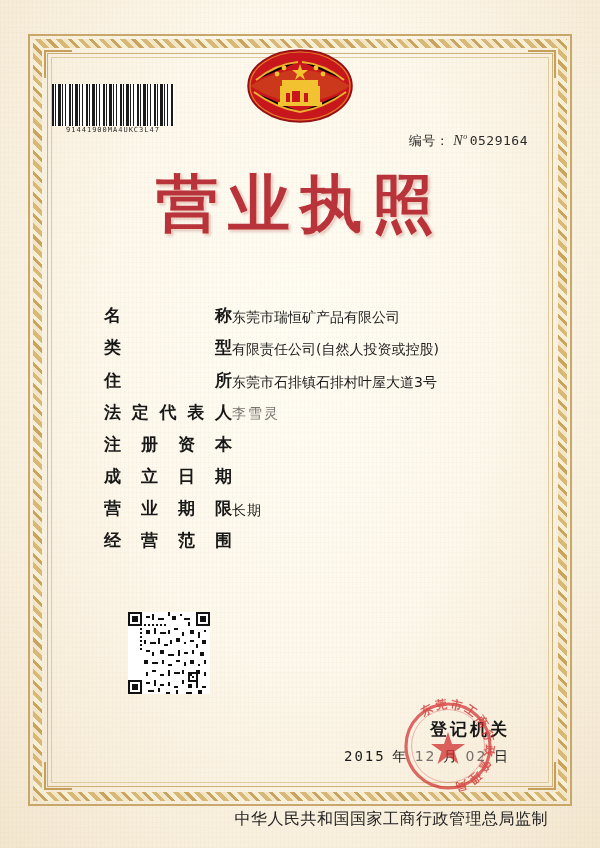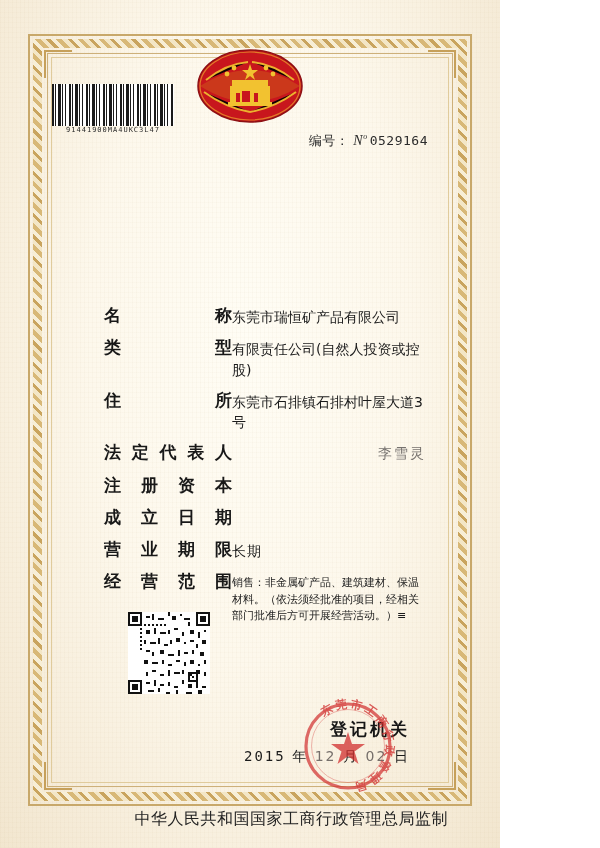--- a/index.html
+++ b/index.html
@@ -9,21 +9,21 @@
   }
   body {
     width: 600px;
     height: 848px;
     font-family: "DejaVu Sans", "Liberation Sans", sans-serif;
     overflow: hidden;
   }
 
   #license {
     position: relative;
-    width: 500px;
+    width: 600px;
     height: 848px;
     background:
       radial-gradient(ellipse at 50% 40%, #fffdf5 0%, #fdf8ec 45%, #f7eedc 75%, #f2e6cf 100%);
     overflow: hidden;
   }
 
   
   .texture {
     position: absolute;
     inset: 0;
@@ -201,21 +201,20 @@
     font-size: 11px;
     line-height: 1.5;
     padding-top: 5px;
     padding-right: 4px;
   }
   .row-value.handwritten {
     font-family: Liberation Mono, monospace;
     color: #444040;
     opacity: 0.72;
     letter-spacing: 2px;
-    text-align: right;
   }
   .row-value.spaced { letter-spacing: 1px; }
 
   
   .qr {
     position: absolute;
     left: 128px;
     top: 612px;
     width: 82px;
     height: 82px;
@@ -326,20 +325,21 @@
     </svg>
   </div>
 
   <div class="barcode"></div>
   <div class="barcode-num">91441900MA4UKC3L47</div>
 
   <div class="serial">
     <span>编号：</span><span class="no">N<sup>o</sup></span><span class="digits">0529164</span>
   </div>
 
+  <div class="title">营业执照</div>
 
 
   <div class="fields">
 
     <div class="row">
       <div class="row-label">
         <span>名</span>
         <span>称</span>
       </div>
       <div class="row-value">东莞市瑞恒矿产品有限公司</div>
@@ -400,21 +400,20 @@
       <div class="row-value spaced">长期</div>
     </div>
 
     <div class="row">
       <div class="row-label">
         <span>经</span>
         <span>营</span>
         <span>范</span>
         <span>围</span>
       </div>
-      <div class="row-value small">销售：非金属矿产品、建筑建材、保温材料。（依法须经批准的项目，经相关部门批准后方可开展经营活动。）≡</div>
     </div>
 
   </div>
 
   <div class="qr">
     <svg width="82" height="82" viewBox="0 0 41 41" shape-rendering="crispEdges">
       <rect width="41" height="41" fill="#ffffff"></rect>
       <g fill="#111111">
 
         <rect x="0" y="0" width="7" height="1"></rect>

